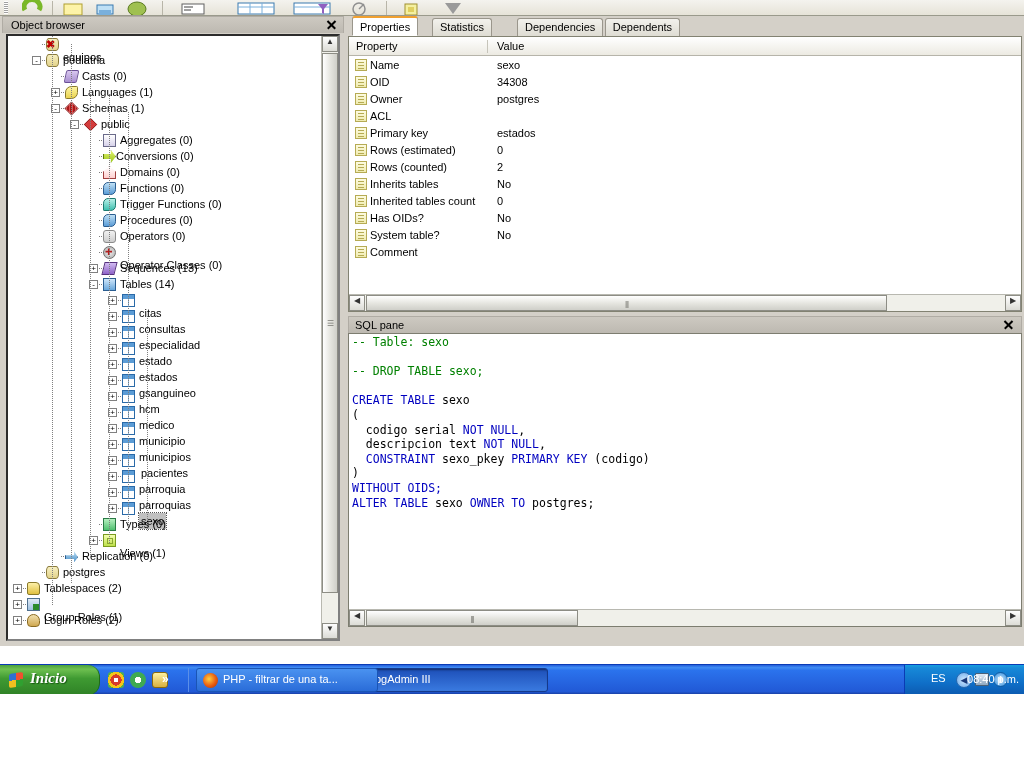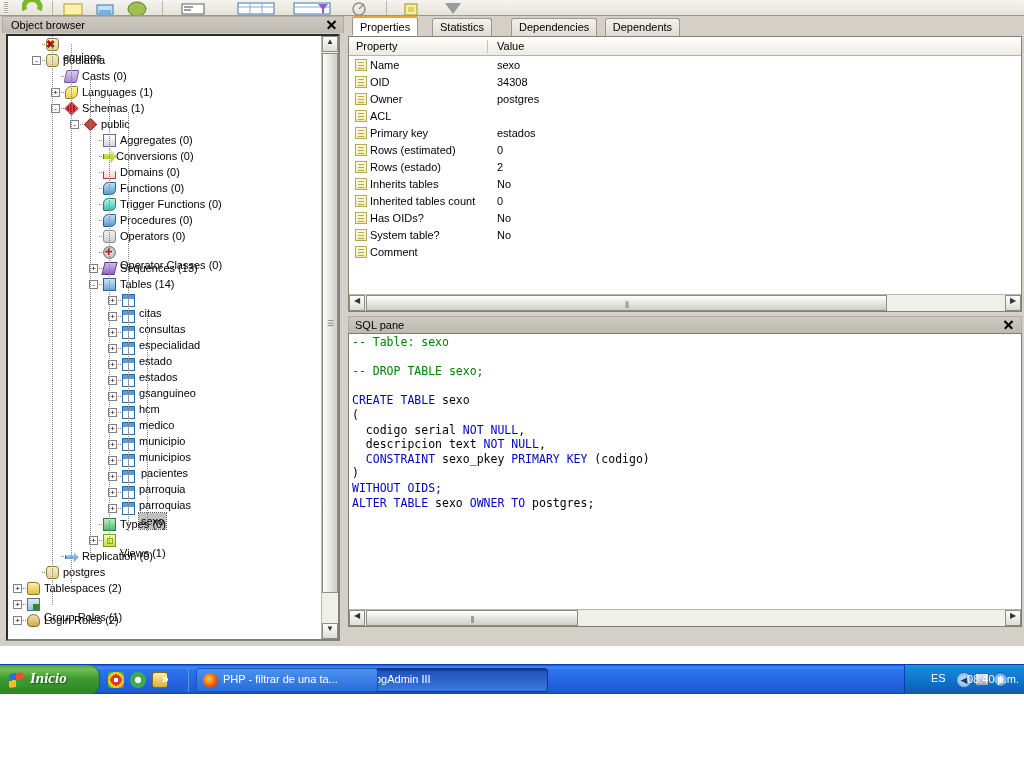--- a/index.html
+++ b/index.html
@@ -459,21 +459,21 @@
           <div class="sb-btn" style="left:0;bottom:0;width:16px;height:16px;">▼</div>
         </div>
       </div>
     </div>
 
     <div class="right">
 
       <div class="tabs" id="tabs">
           <div class="tab active" style="left: 4px;">Properties</div>
           <div class="tab" style="left: 84px;">Statistics</div>
-          <div class="tab" style="left: 163px;">Dependencies</div>
+          <div class="tab" style="left: 169px;">Dependencies</div>
           <div class="tab" style="left: 256.8px;">Dependents</div>
         </div>
 
       <div class="props">
         <div class="ph">
           <span style="left:7px;">Property</span>
           <div class="div" style="left:138px;"></div>
           <span style="left:148px;">Value</span>
         </div>
         <div id="prows">
@@ -502,21 +502,21 @@
               <span class="pn">Primary key</span>
               <span class="pv">estados</span>
             </div>
             <div class="prow" style="top: 105px;">
               <div class="pico"></div>
               <span class="pn">Rows (estimated)</span>
               <span class="pv">0</span>
             </div>
             <div class="prow" style="top: 122px;">
               <div class="pico"></div>
-              <span class="pn">Rows (estado)</span>
+              <span class="pn">Rows (counted)</span>
               <span class="pv">2</span>
             </div>
             <div class="prow" style="top: 139px;">
               <div class="pico"></div>
               <span class="pn">Inherits tables</span>
               <span class="pv">No</span>
             </div>
             <div class="prow" style="top: 156px;">
               <div class="pico"></div>
               <span class="pn">Inherited tables count</span>

